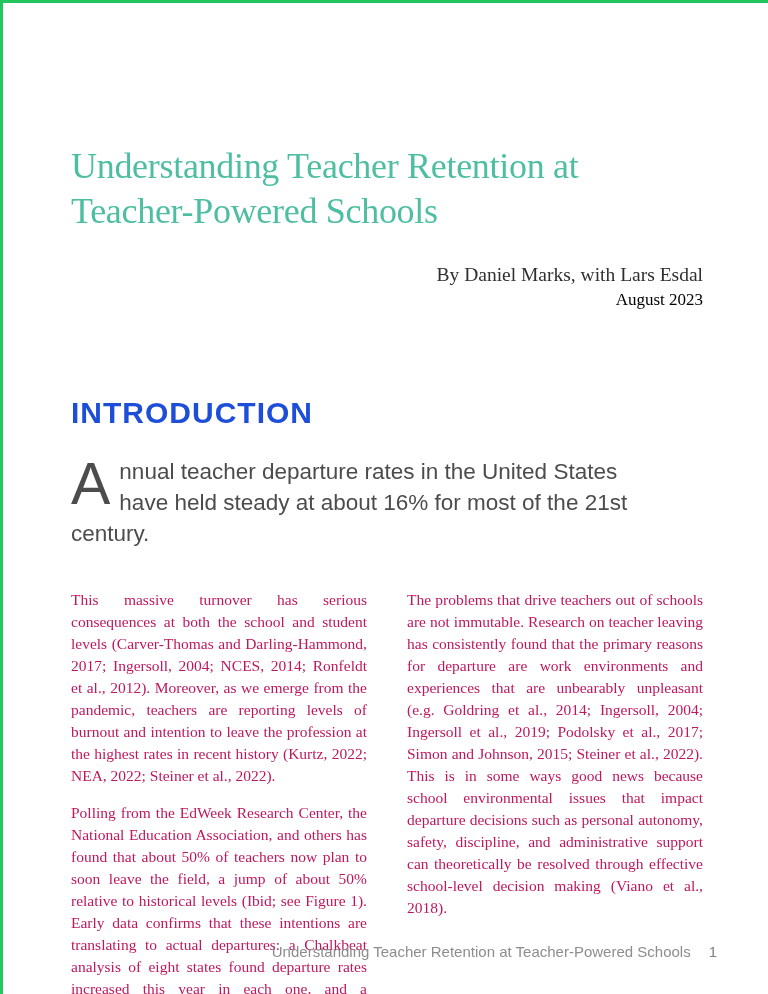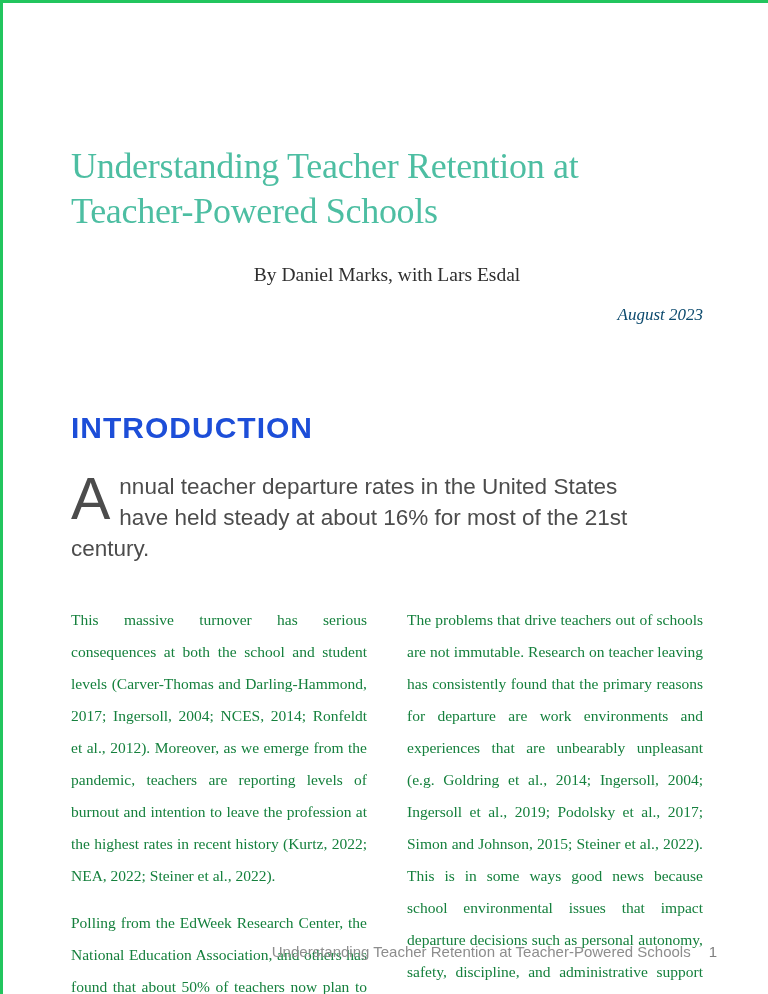--- a/index.html
+++ b/index.html
@@ -31,28 +31,26 @@
   }
   
   .byline-block {
     margin-top: 30px;
     text-align: right;
   }
   .byline {
     font-family: "Liberation Serif", serif;
     font-size: 19.5px;
     color: #2f2f2f;
-    text-align: center;
   }
   .pub-date {
-    margin-top: 19px;
+    margin-top: 4px;
     font-family: "Liberation Serif", serif;
-    font-style: italic;
     font-size: 17px;
-    color: #0c4a6e;
+    color: #000000;
   }
   
   .section-heading {
     margin-top: 86px;
     font-family: "Liberation Sans", sans-serif;
     font-size: 30px;
     font-weight: 700;
     letter-spacing: 1px;
     color: #1d4ed8;
   }
@@ -80,23 +78,23 @@
     display: flex;
     gap: 40px;
   }
   .col {
     width: 296px;
   }
   .col p {
     margin: 0 0 15px 0;
     font-family: "Liberation Serif", serif;
     font-size: 15.5px;
-    line-height: 32px;
+    line-height: 22px;
     text-align: justify;
-    color: #15803d;
+    color: #be185d;
   }
   .col p.flow-continues {
     text-align-last: justify;
     margin-bottom: 0;
   }
   
   .footer {
     position: absolute;
     right: 52px;
     bottom: 35px;

